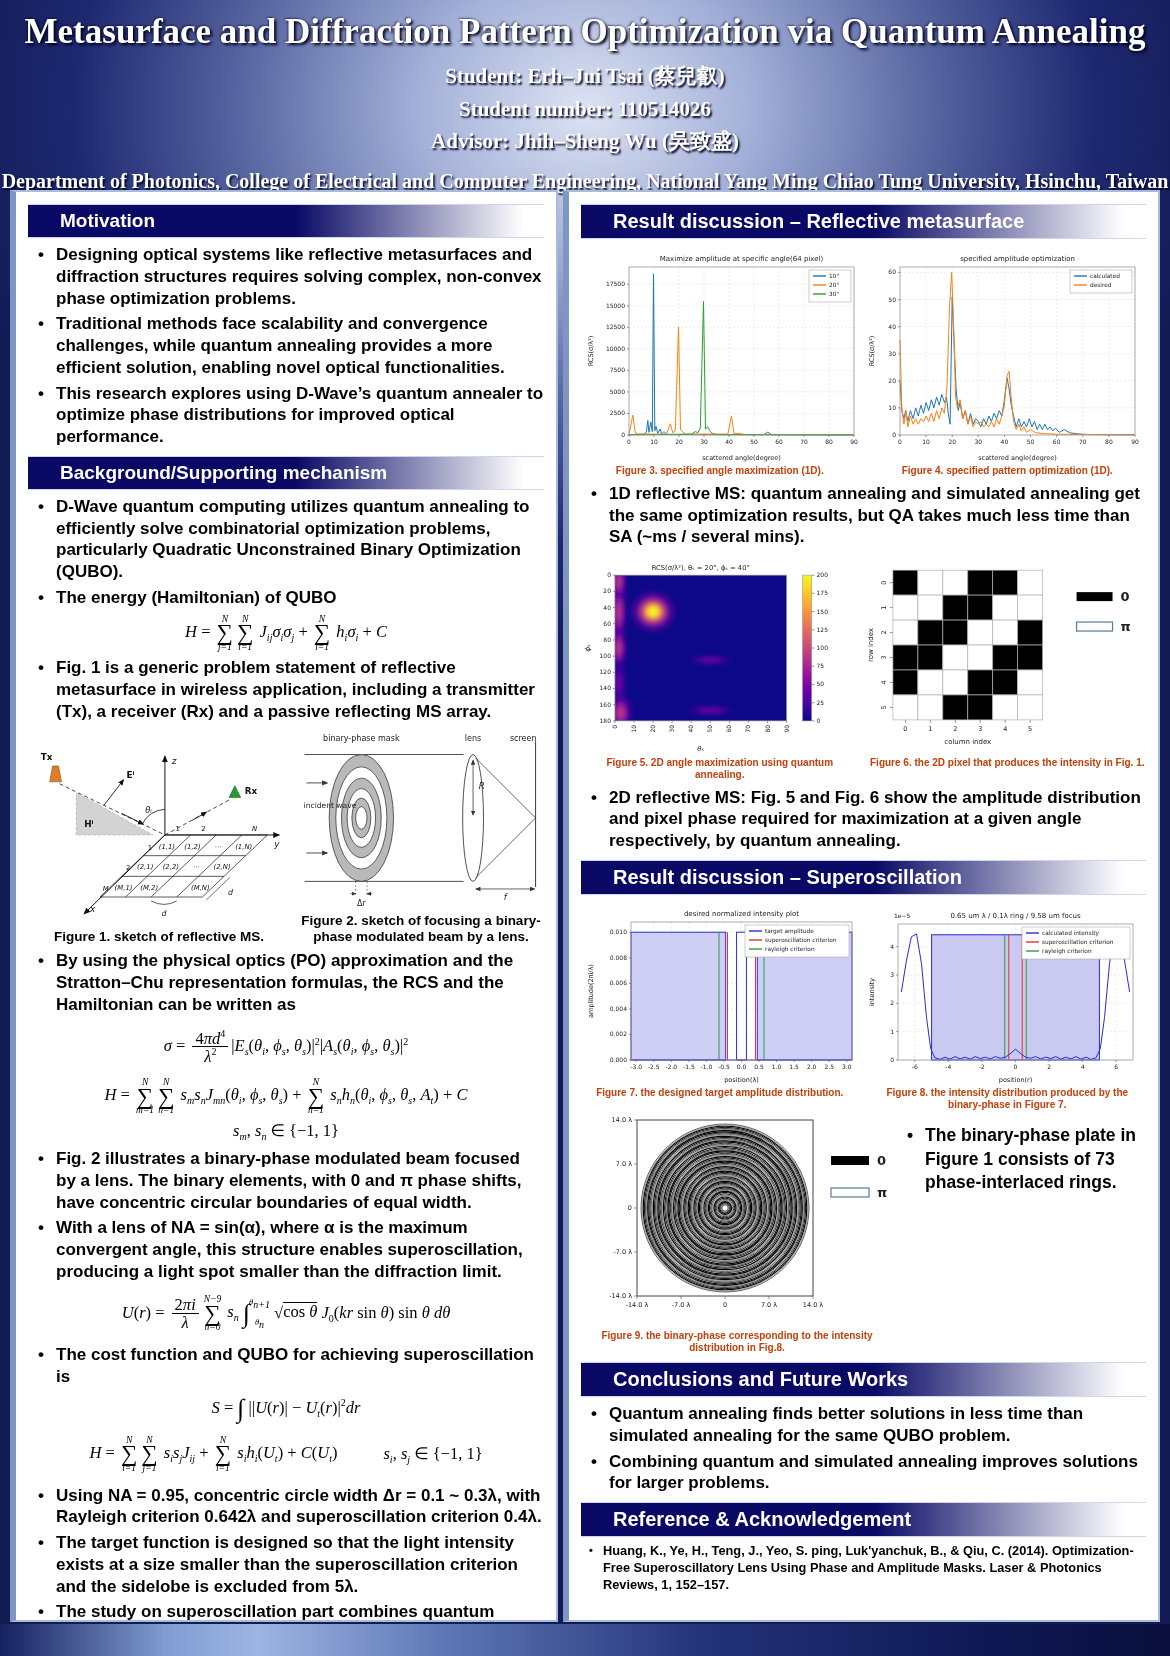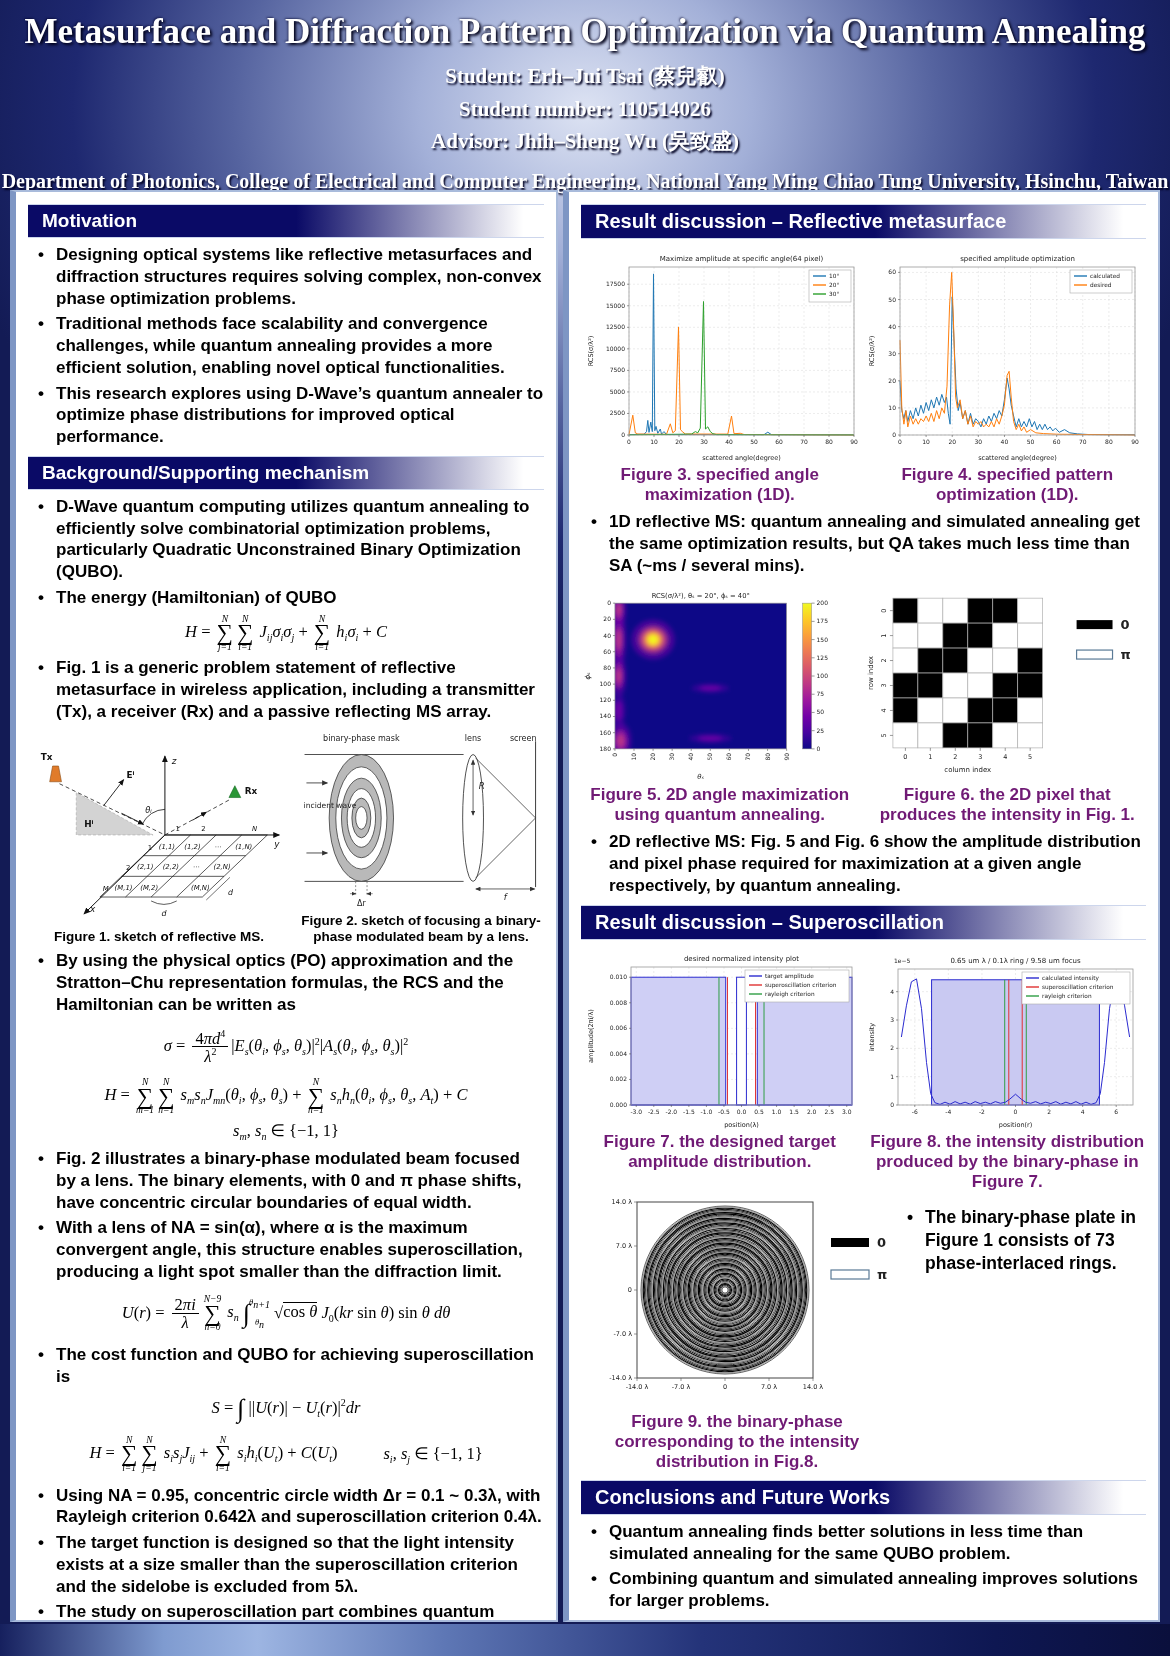--- a/index.html
+++ b/index.html
@@ -16,21 +16,21 @@
     text-shadow:1.5px 1.5px 2px #000020;}
   .affil{font-family:"Liberation Serif",serif;font-size:20px;font-weight:bold;margin-top:12px;
     text-shadow:1.5px 1.5px 2px #000020;}
   
   .cols{position:absolute;top:190px;left:10px;right:10px;display:flex;gap:5px;}
   .panel{background:#fff;border:2px solid #a9bbdb;border-left:6px solid #7e96c4;height:1432px;
     box-sizing:border-box;padding:4px 12px 6px;overflow:hidden;}
   .lp{width:548px;flex:none;}
   .rp{flex:1;}
   .bar{background:linear-gradient(90deg,#0a0a66 0%,#0a0a66 52%,rgba(10,10,102,0) 96%);
-    color:#fff;font-weight:bold;font-size:20px;padding:5px 4px 5px 14px;margin:8px 0 6px;
+    color:#fff;font-weight:bold;font-size:20px;padding:5px 4px 5px 32px;margin:8px 0 6px;
     border-top:1px solid #cdd6ec;border-bottom:1px solid #cdd6ec;}
   .lp .bar{font-size:19px;}
   
   .bl{list-style:none;margin:6px 0 6px;padding:0 0 0 4px;}
   .bl li{position:relative;padding-left:24px;font-weight:bold;font-size:17px;line-height:1.28;
     margin-bottom:4px;color:#000;}
   .bl li::before{content:"•";position:absolute;left:6px;top:0;}
   .refs li{font-size:12.8px;line-height:1.32;padding-left:18px;margin-bottom:3px;}
   .refs li::before{left:4px;font-size:11px;}
   .bl.narrow{margin-top:10px;}
@@ -53,21 +53,21 @@
     font-size:8.5px;line-height:1;margin-left:-1px;font-style:italic;}
   .bigint{font-size:26px;vertical-align:middle;}
   .ov{border-top:1.2px solid #000;display:inline-block;line-height:1.05;}
   .eqrow{display:flex;justify-content:center;gap:46px;align-items:center;}
   
   .figrow{display:flex;gap:6px;align-items:flex-end;justify-content:center;margin:4px 0 0;}
   figure{margin:0;text-align:center;}
   figcaption{font-size:13.5px;font-weight:bold;margin-top:3px;line-height:1.15;color:#000;}
   .chartrow{display:flex;gap:4px;justify-content:center;align-items:flex-end;margin-top:12px;}
   .caprow{display:flex;gap:10px;margin:2px 0 4px;}
-  .cap{flex:1;text-align:center;font-weight:bold;font-size:17px;line-height:1.18;color:#701a75;}
+  .cap{flex:1;text-align:center;font-weight:bold;font-size:10px;line-height:1.18;color:#c2410c;}
   .fig9row{display:flex;gap:4px;margin-top:2px;}
   .fig9col{width:312px;flex:none;text-align:center;}
   .foot{position:absolute;left:0;right:0;bottom:0;height:32px;
     background:linear-gradient(90deg,#16205e 0%,#7f9bd0 14%,#9db5e2 22%,#5e77b5 38%,#243379 60%,#0e1752 85%,#0a0f3c 100%);}
   svg text{font-family:"DejaVu Sans",sans-serif;}
 </style>
 </head>
 <body>
 
 <div class="poster">

